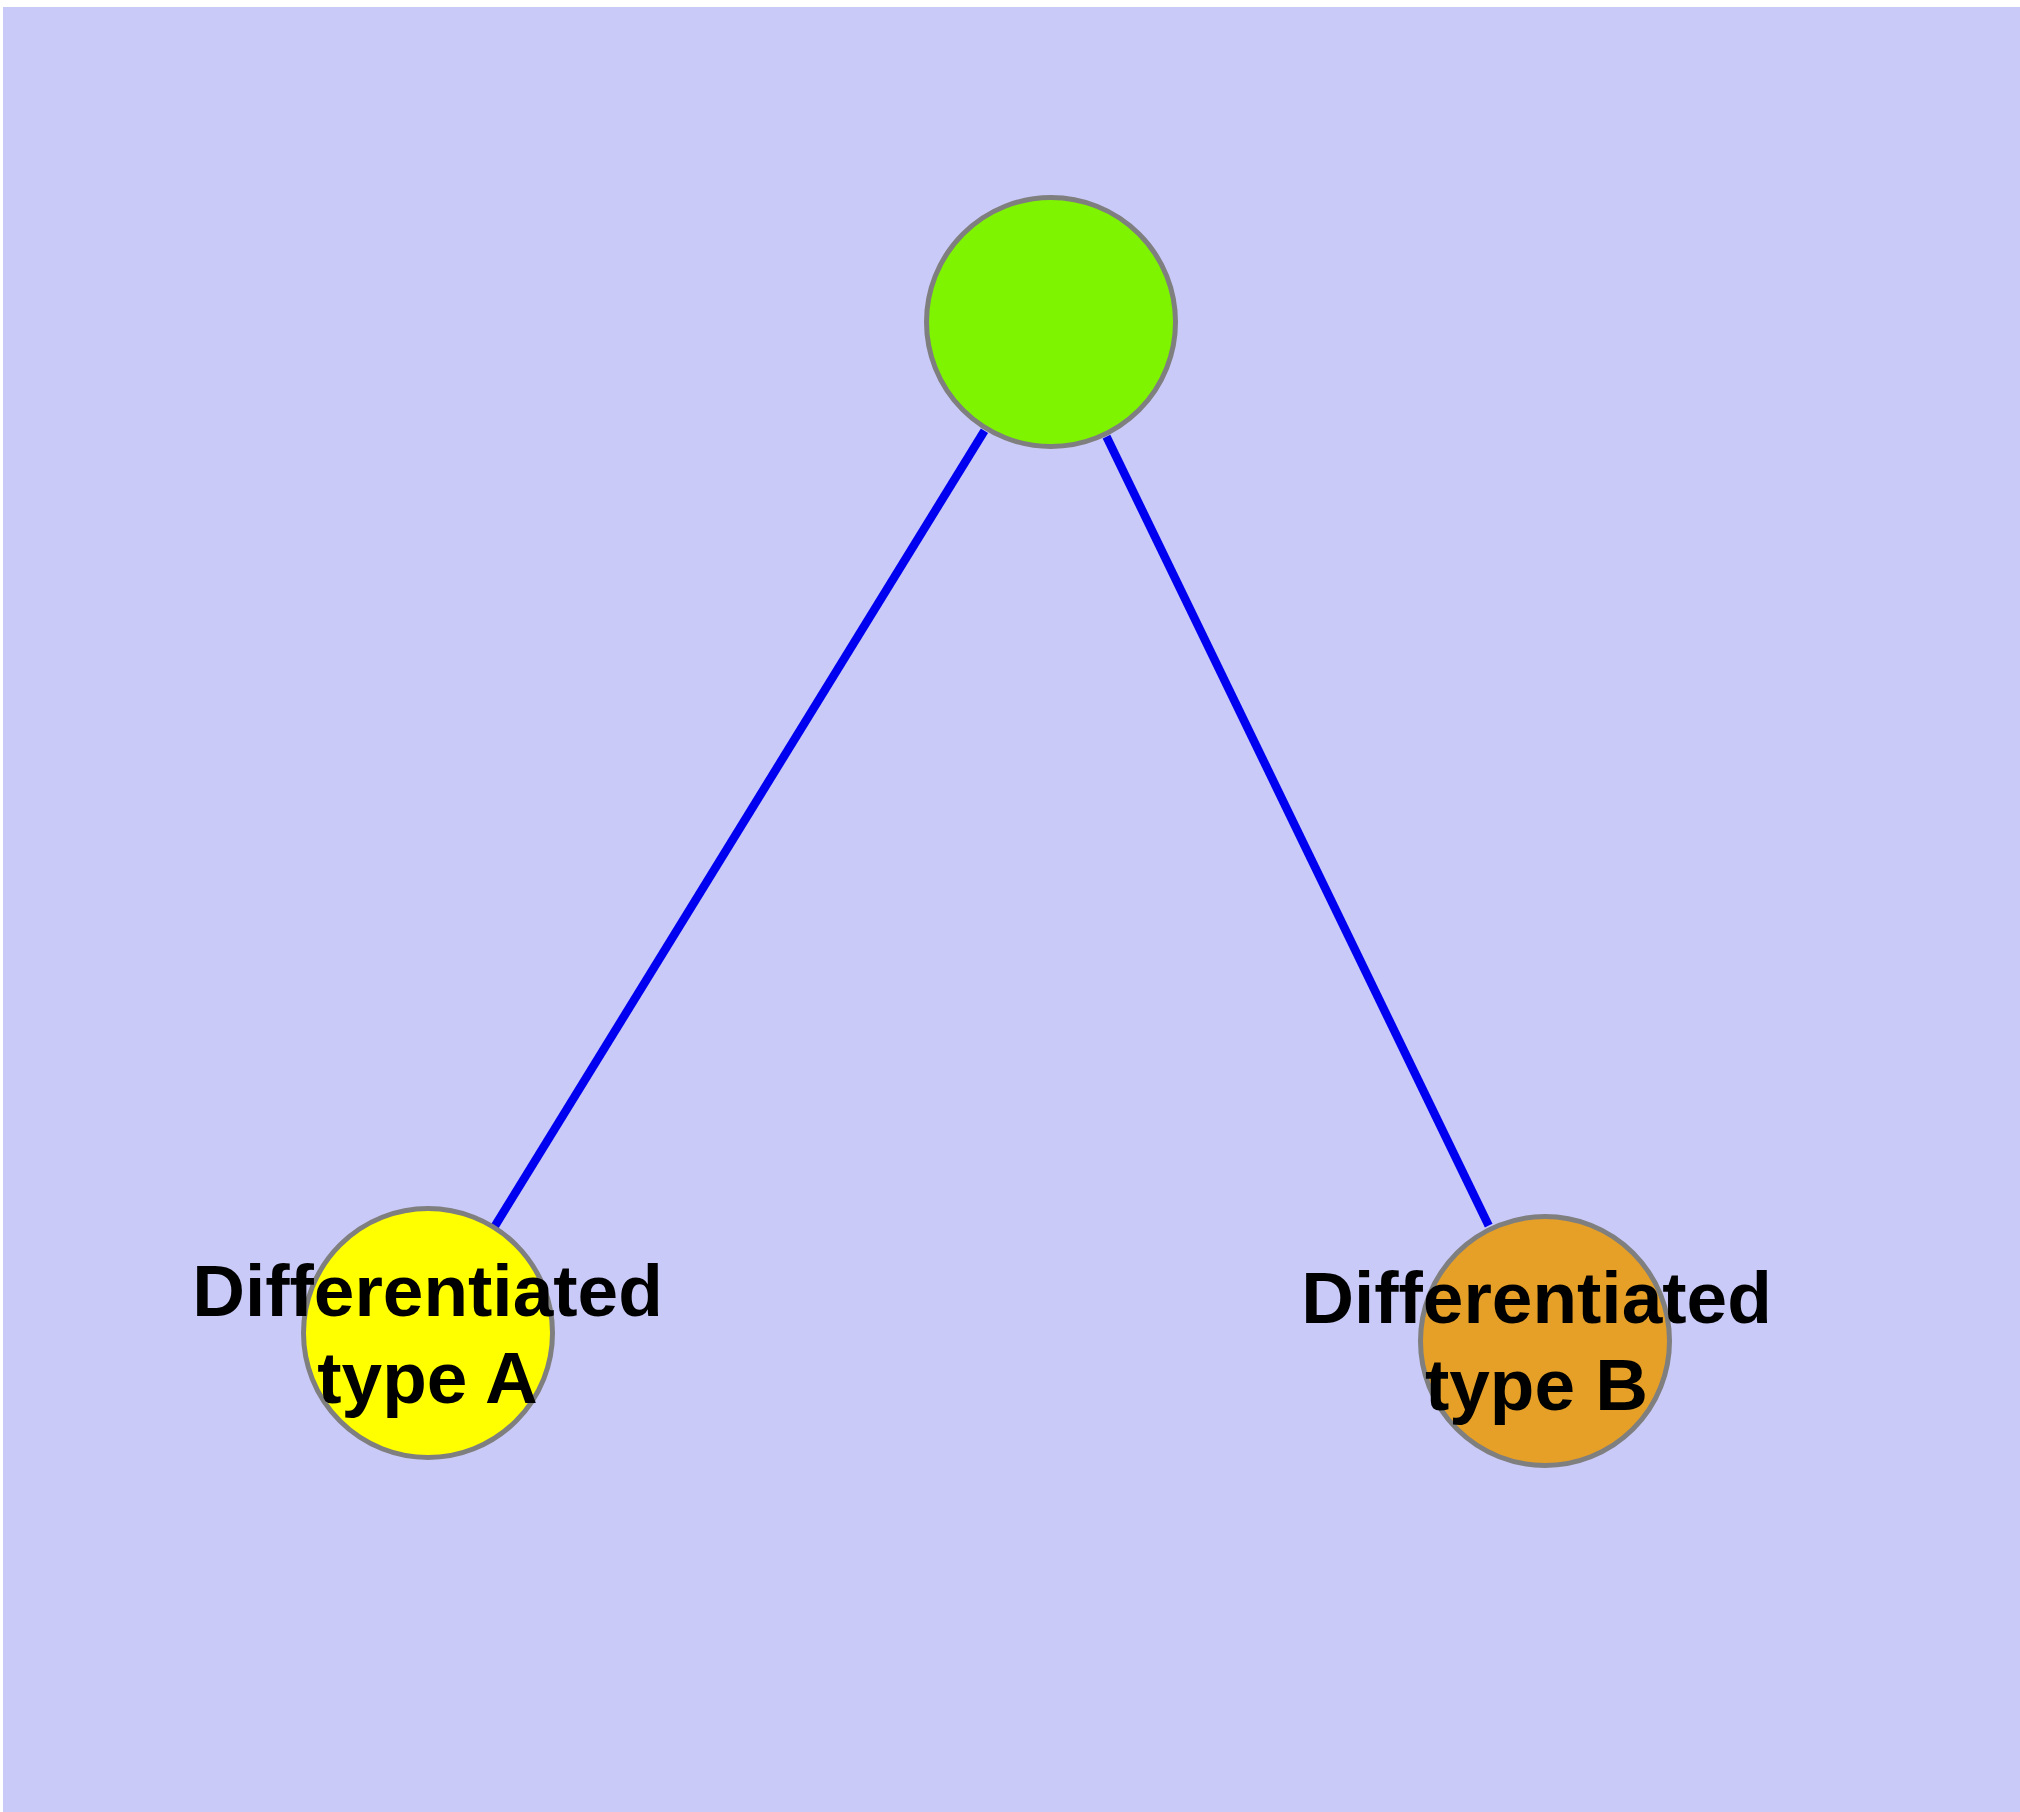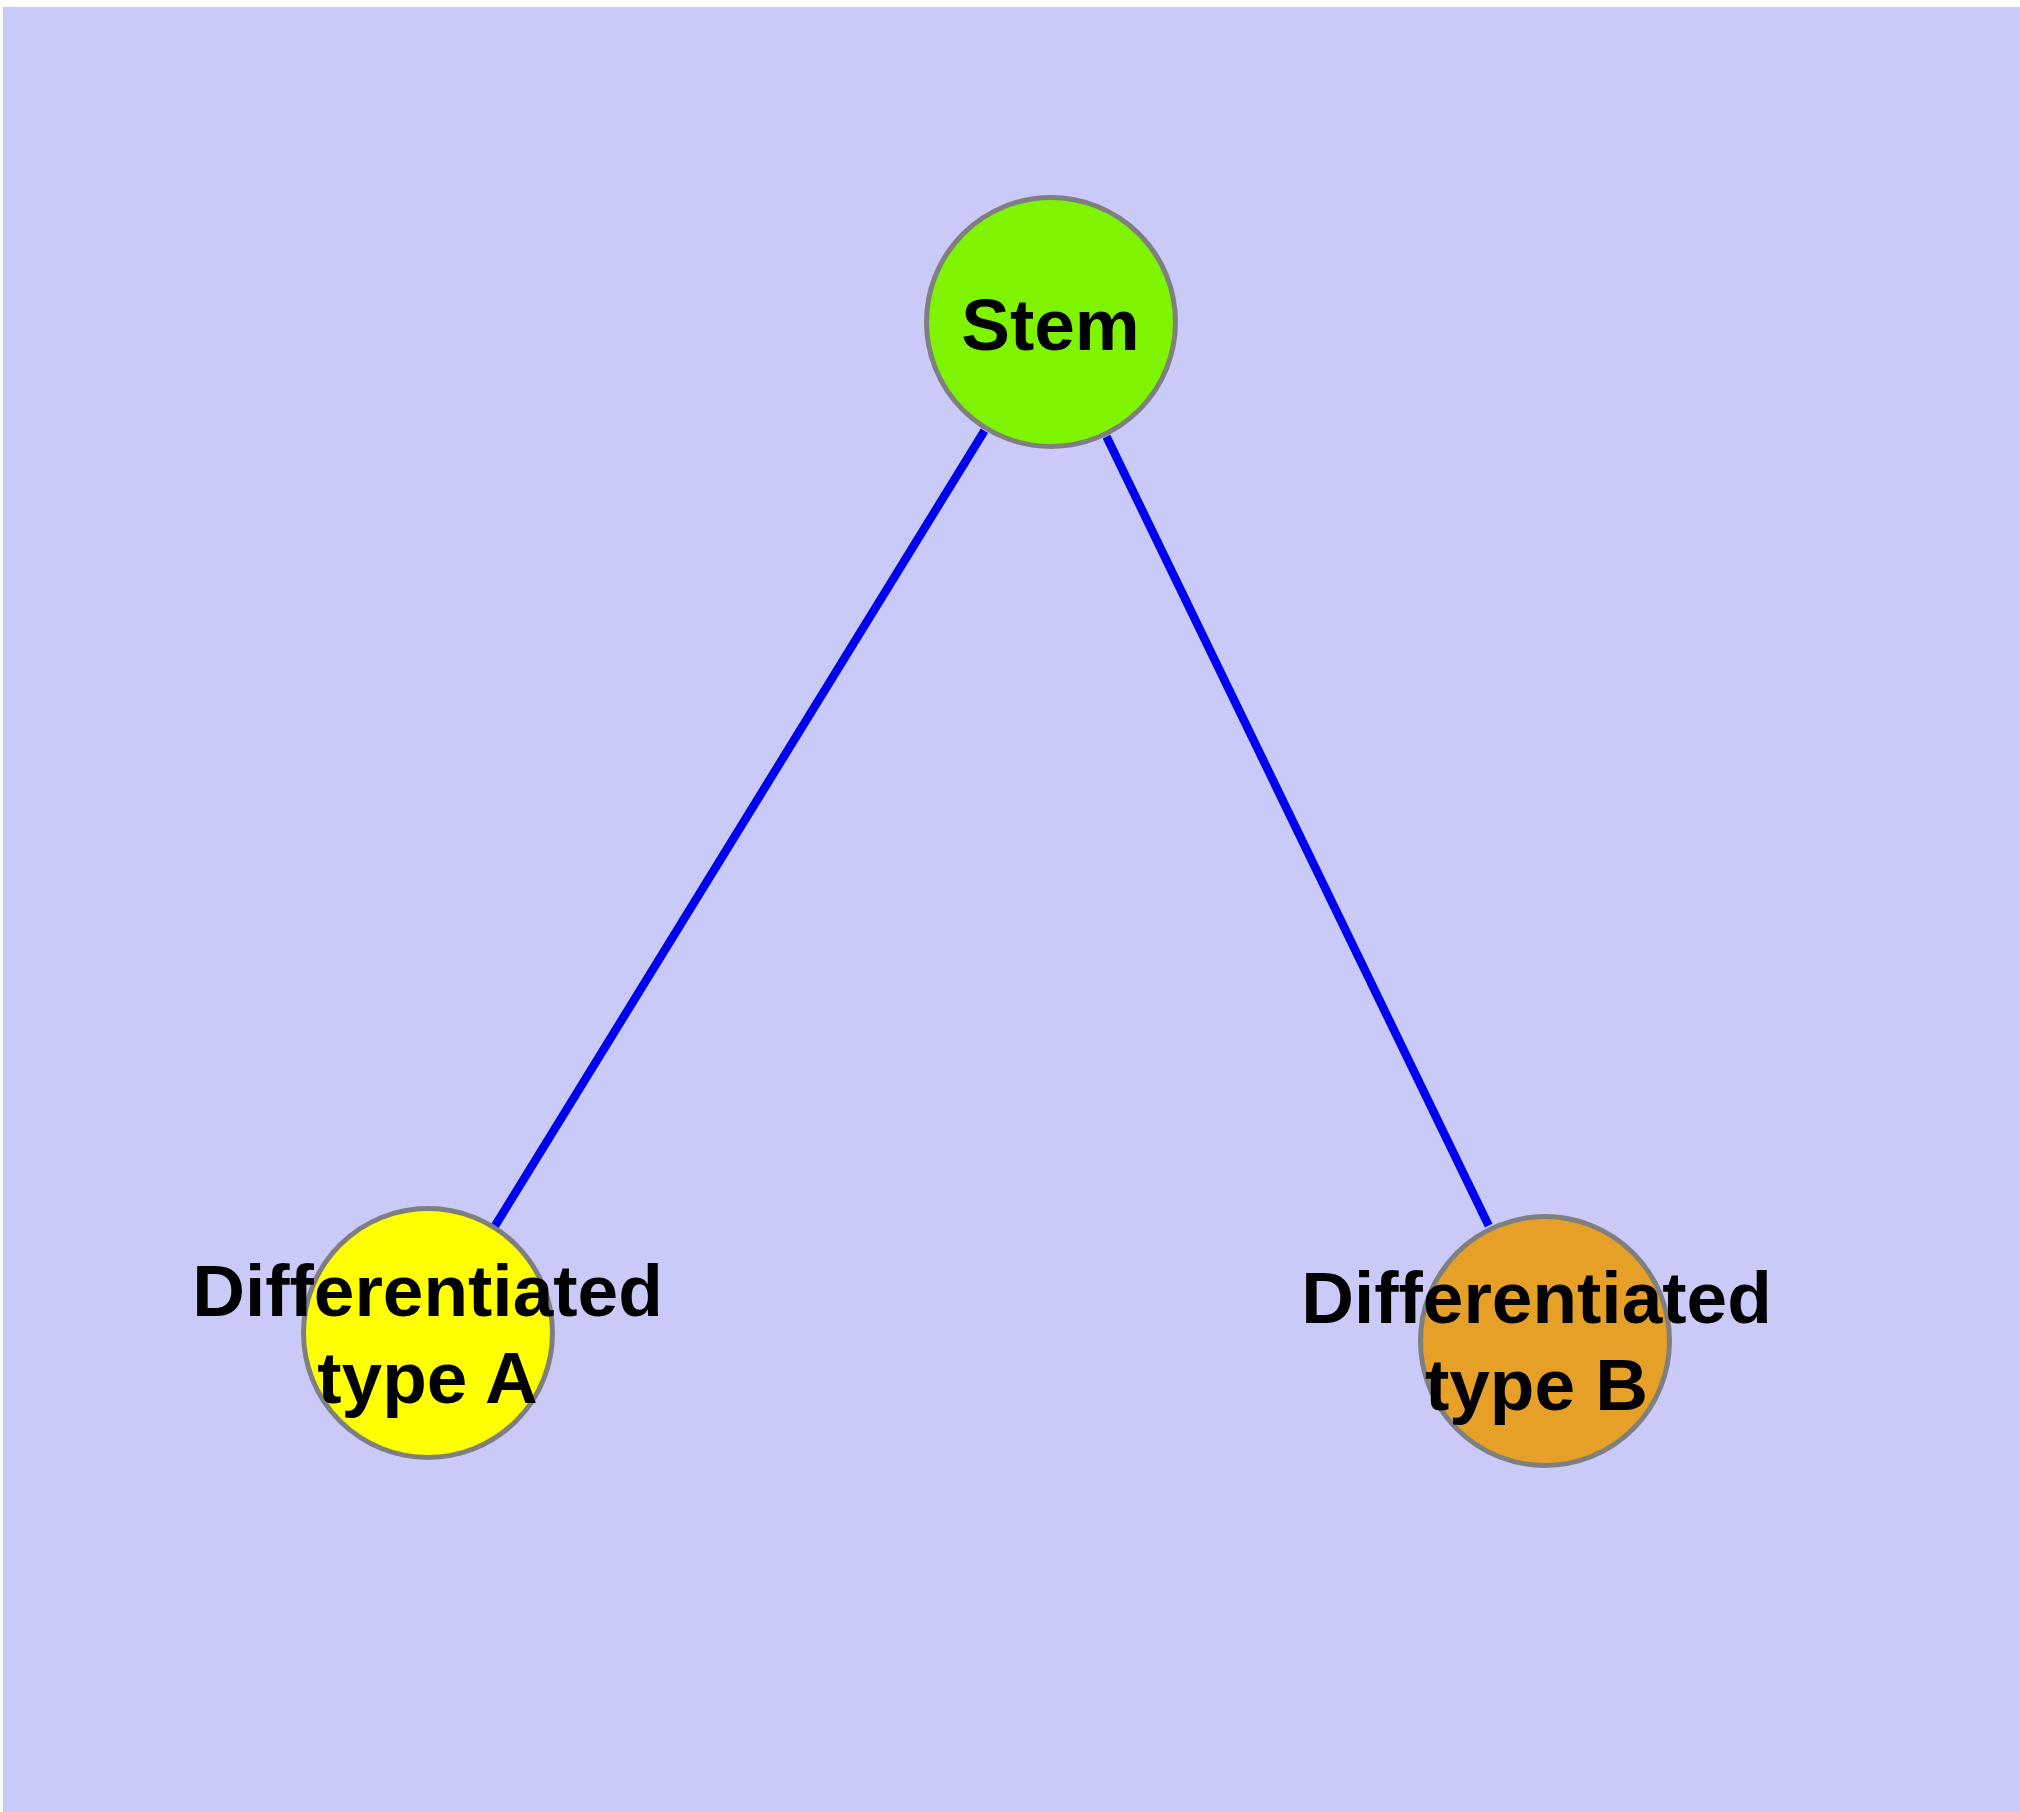--- a/index.html
+++ b/index.html
@@ -70,21 +70,20 @@
 
     <svg class="edges-layer" viewBox="0 0 2381 2130" xmlns="http://www.w3.org/2000/svg" aria-hidden="true">
       <line class="edge" x1="1158" y1="500" x2="580" y2="1439"></line>
       <line class="edge" x1="1302" y1="507" x2="1753" y2="1438"></line>
     </svg>
 
     <div class="node node-stem"></div>
     <div class="node node-type-a"></div>
     <div class="node node-type-b"></div>
 
-    <div class="node-label label-stem">Stem</div>
 
     <div class="node-label label-type-a">Differentiated
 type A</div>
 
     <div class="node-label label-type-b">Differentiated
 type B</div>
 
   </div>
 </div>
 

